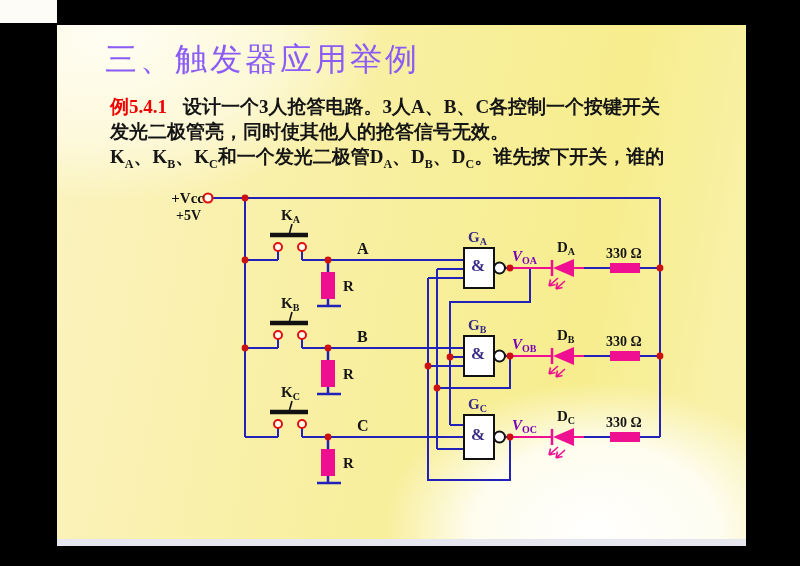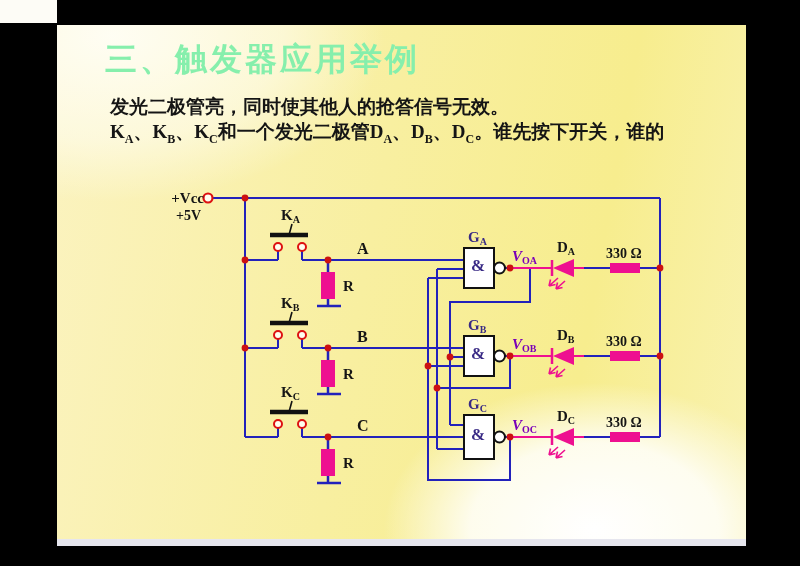--- a/index.html
+++ b/index.html
@@ -10,22 +10,22 @@
   .slide{
     position:absolute;left:57px;top:25px;width:689px;height:515px;
     background:
       radial-gradient(ellipse 45% 42% at 78% 98%, #ffffff 0%, rgba(255,255,253,.85) 40%, rgba(255,255,253,0) 68%),
       radial-gradient(ellipse 55% 45% at 8% 2%, rgba(255,254,246,.95) 0%, rgba(255,254,246,.55) 45%, rgba(255,254,246,0) 72%),
       linear-gradient(100deg,#fbf3c0,#f8efa0 45%,#f7ed8e 75%,#f9f2b0);
   }
   .corner-white{position:absolute;left:0;top:0;width:57px;height:23px;background:#fdfcf6;}
   .bottom-strip{position:absolute;left:57px;top:539px;width:689px;height:7px;background:#e6e6ee;}
   .title{
-    position:absolute;left:105px;top:38px;font-size:32px;font-weight:bold;
-    color:#86efac;letter-spacing:3px;white-space:nowrap;
+    position:absolute;left:105px;top:38px;font-size:32px;font-weight:normal;
+    color:#8b5cf6;letter-spacing:3px;white-space:nowrap;
   }
   .bodytext{position:absolute;left:110px;top:94px;width:620px;font-size:19px;font-weight:bold;color:#151515;}
   .bodytext .bline{white-space:nowrap;line-height:25px;height:25px;}
   .red{color:#ee0000;}
   .example{margin-right:16px;}
   sub{font-size:12px;line-height:0;}
   svg{position:absolute;left:0;top:0;}
   svg text{fill:#151515;}
   .lab{font:bold 15px "Liberation Serif",serif;}
   .lab14{font:bold 14px "Liberation Serif",serif;}
@@ -39,20 +39,21 @@
 </head>
 <body>
 
 <div class="slide"></div>
 <div class="corner-white"></div>
 <div class="bottom-strip"></div>
 
 <div class="title">三、触发器应用举例</div>
 
 <div class="bodytext">
+  <div class="bline"><span class="red example">例5.4.1</span><span>设计一个3人抢答电路。3人A、B、C各控制一个按键开关</span></div>
   <div class="bline"><span>发光二极管亮，同时使其他人的抢答信号无效。</span></div>
   <div class="bline"><span>K</span><sub>A</sub><span>、</span><span>K</span><sub>B</sub><span>、</span><span>K</span><sub>C</sub><span>和一个发光二极管</span><span>D</span><sub>A</sub><span>、</span><span>D</span><sub>B</sub><span>、</span><span>D</span><sub>C</sub><span>。谁先按下开关，谁的</span></div>
 </div>
 
 <svg width="800" height="566" viewBox="0 0 800 566">
 
   <g stroke="#2222bb" stroke-width="2" fill="none">
 
     <path d="M213,198 H660"></path>
     <path d="M245,198 V437"></path>

